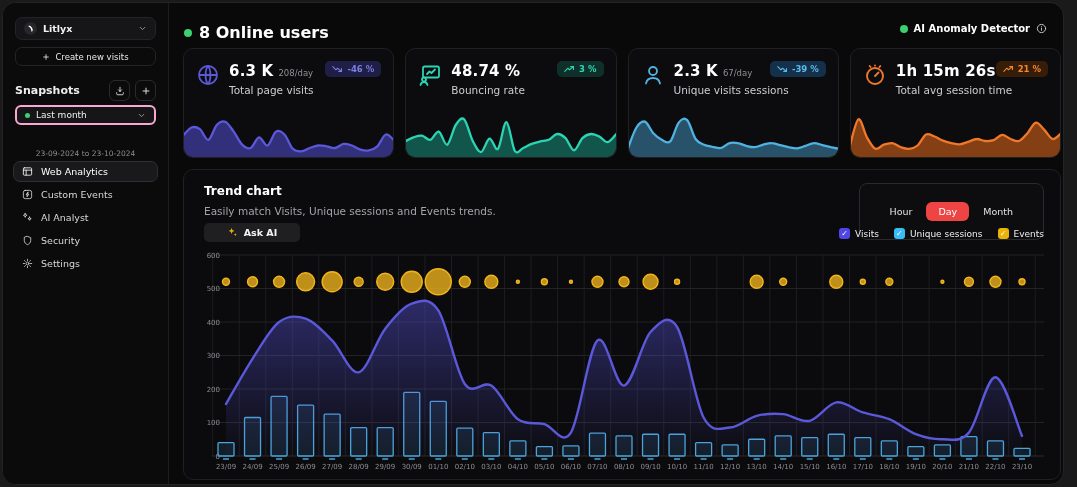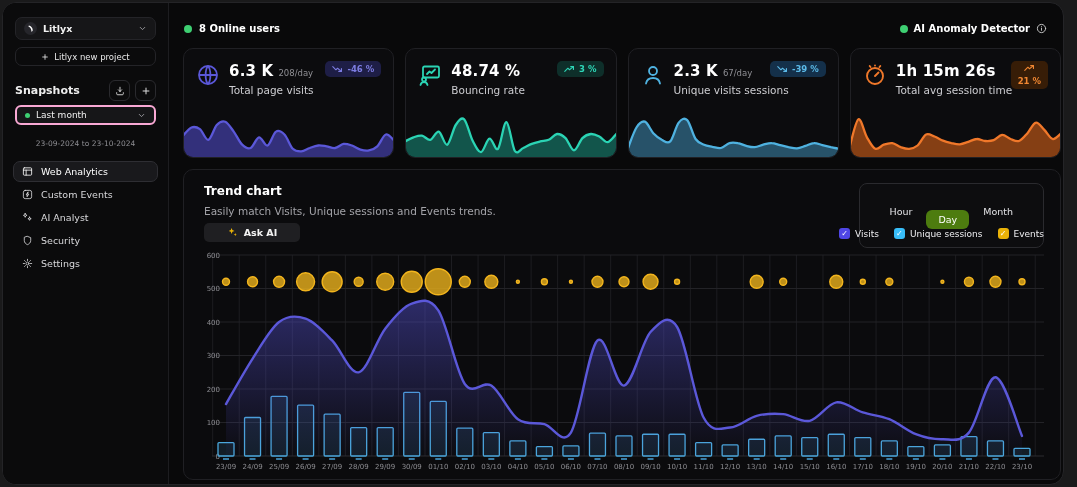--- a/index.html
+++ b/index.html
@@ -15,30 +15,30 @@
   .chev { width:9px; height:9px; color:#9a9a9e; flex:none; }
   .create-btn { margin:7px 12px 0; height:19px; border:1px solid #242428; border-radius:7px; display:flex; align-items:center; justify-content:center; gap:5px; font-size:8.5px; color:#e8e8e8; cursor:pointer; }
   .create-btn svg { width:8px; height:8px; color:#e8e8e8; }
   .snap-row { margin:14px 12px 4px; display:flex; align-items:center; }
   .snap-label { font-size:11px; font-weight:bold; color:#ededed; flex:1; }
   .icon-btn { width:21px; height:21px; border:1px solid #2a2a2e; border-radius:6px; display:flex; align-items:center; justify-content:center; margin-left:5px; cursor:pointer; color:#dcdcdc; }
   .icon-btn svg { width:10px; height:10px; }
   .snap-select { margin:3px 12px 0; height:20px; background:#161618; border:2px solid #f9a8d4; border-radius:6px; display:flex; align-items:center; gap:6px; padding:0 8px; cursor:pointer; }
   .snap-select .dot { width:5px; height:5px; border-radius:50%; flex:none; }
   .snap-select span { font-size:9px; color:#f0f0f0; flex:1; }
-  .snap-range { margin-top:14px; text-align:center; font-size:7.5px; color:#8d8d92; }
+  .snap-range { margin-top:24px; text-align:center; font-size:7.5px; color:#8d8d92; }
   .menu { position:absolute; top:158px; left:10px; right:10px; }
   .menu-item { height:21px; display:flex; align-items:center; gap:8px; padding:0 8px; margin-bottom:2px; border:1px solid transparent; border-radius:7px; font-size:9.5px; color:#d8d8db; cursor:pointer; }
   .menu-item.active { background:#19191c; border-color:#2e2e33; color:#ffffff; }
   .menu-item svg { width:11px; height:11px; flex:none; }
 
   
   .online { position:absolute; left:181px; top:20px; display:flex; align-items:center; gap:7px; }
   .gdot { width:8px; height:8px; border-radius:50%; }
-  .online span { font-size:10px; font-weight:bold; color:#fff; }
+  .online span { font-size:16px; font-weight:bold; color:#fff; }
   .anomaly { position:absolute; right:16px; top:20px; display:flex; align-items:center; gap:6px; }
   .anomaly span { font-size:10px; font-weight:bold; color:#fff; }
   .anomaly .info { width:11px; height:11px; color:#cfcfcf; cursor:pointer; }
 
   
   .cards { position:absolute; left:180px; top:45px; width:878px; display:flex; gap:11px; }
   .card { flex:1; height:110px; background:#0c0c0e; border:1px solid #202024; border-radius:10px; position:relative; overflow:hidden; }
   .card-head { display:flex; gap:9px; padding:13px 12px 0; }
   .card-icon { width:24px; height:24px; flex:none; margin-top:1px; }
   .card-icon svg { width:24px; height:24px; }
@@ -51,21 +51,21 @@
   .spark { position:absolute; left:-1px; right:-1px; bottom:-1px; height:46px; width:calc(100% + 2px); }
 
   
   .panel { position:absolute; left:180px; top:166px; width:878px; height:311px; background:#0b0b0d; border:1px solid #202024; border-radius:10px; }
   .panel-title { position:absolute; left:20px; top:14px; font-size:12px; font-weight:bold; color:#fff; }
   .panel-sub { position:absolute; left:20px; top:35px; font-size:10.5px; color:#a3a3a8; }
   .ask-ai { position:absolute; left:20px; top:53px; width:96px; height:19px; background:#1f1f22; border-radius:5px; display:flex; align-items:center; justify-content:center; gap:6px; font-size:9.5px; font-weight:bold; color:#f2f2f2; cursor:pointer; }
   .ask-ai svg { width:11px; height:11px; }
   .tabs { position:absolute; right:16px; top:13px; display:flex; gap:2px; border:1px solid #2a2a2e; border-radius:8px; padding:18px; background:#0d0d0f; }
   .tab { font-size:9.5px; color:#e3e3e6; padding:4px 12px; border-radius:6px; cursor:pointer; }
-  .tab.active { background:#4d7c0f; color:#fff;margin-top:8px; }
+  .tab.active { background:#ef4444; color:#fff; }
   .legend { position:absolute; right:16px; top:58px; display:flex; gap:15px; }
   .legend-item { display:flex; align-items:center; gap:5px; cursor:pointer; }
   .legend-box { width:11px; height:11px; border-radius:3px; display:flex; align-items:center; justify-content:center; color:#fff; font-size:8px; line-height:1; }
   .legend-item span.lbl { font-size:9px; color:#ededf0; }
   .chart { position:absolute; left:14px; top:82px; }
 </style>
 </head>
 <body>
 
 <div class="app">
@@ -79,21 +79,21 @@
       </span>
       <span class="proj-name">Litlyx</span>
       <svg class="chev" viewBox="0 0 24 24" fill="none" stroke="currentColor" stroke-width="2.5" stroke-linecap="round">
           <path d="M6 9l6 6 6-6"></path>
         </svg>
     </div>
     <div class="create-btn">
       <svg viewBox="0 0 24 24" fill="none" stroke="currentColor" stroke-width="2.5" stroke-linecap="round">
           <path d="M12 5v14M5 12h14"></path>
         </svg>
-      <span>Litlyx new project</span>
+      <span>Create new visits</span>
     </div>
     <div class="snap-row">
       <span class="snap-label">Snapshots</span>
       <span class="icon-btn">
         <svg viewBox="0 0 24 24" fill="none" stroke="currentColor" stroke-width="2.2" stroke-linecap="round" stroke-linejoin="round">
             <path d="M12 3v10m0 0l-4-4m4 4l4-4M4 16v2.5A2.5 2.5 0 006.5 21h11a2.5 2.5 0 002.5-2.5V16"></path>
           </svg>
       </span>
       <span class="icon-btn">
         <svg viewBox="0 0 24 24" fill="none" stroke="currentColor" stroke-width="2.4" stroke-linecap="round">
@@ -276,21 +276,21 @@
               <path d="M12 13l3.5-3.5M12 2.5h0M16.5 4l.8-1M7.5 4l-.8-1"></path>
             </svg></span>
       <div>
         <div class="card-vrow">
           <span class="card-value">1h 15m 26s</span>
           <span class="card-rate"></span>
         </div>
         <div class="card-label">Total avg session time</div>
       </div>
     </div>
-    <div class="badge" style="background: rgb(55, 29, 7); color: rgb(240, 135, 50); flex-direction: column;">
+    <div class="badge" style="background: rgb(55, 29, 7); color: rgb(240, 135, 50);">
       <span class="badge-icon">
             <svg viewBox="0 0 14 10" fill="none" stroke="currentColor" stroke-width="1.4" stroke-linecap="round" stroke-linejoin="round" style="width: 11px; height: 8px; display: block;">
               <path d="M1 8l4-4 2 2 5-4"></path>
               <path d="M8.5 2H12v3.5"></path>
             </svg>
           </span>
       <span>21 %</span>
     </div>
   </div>
 </div>

